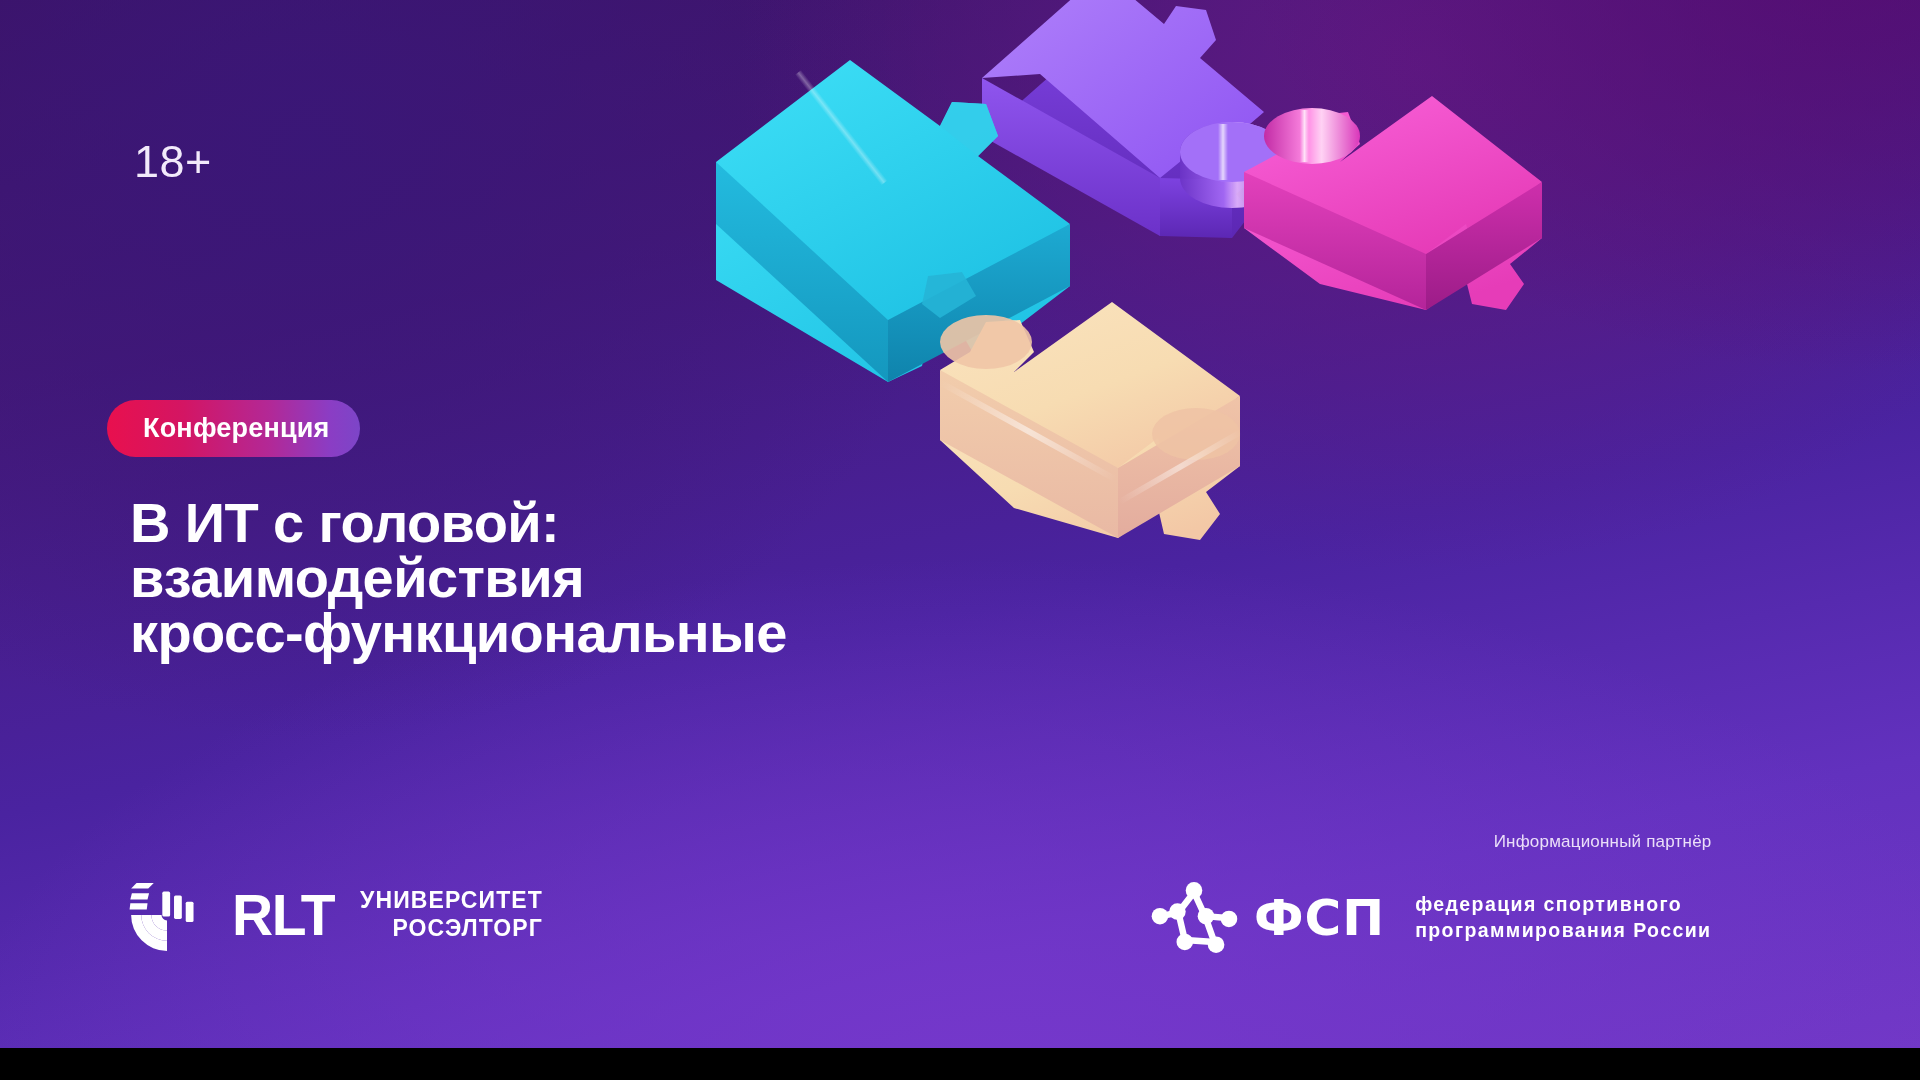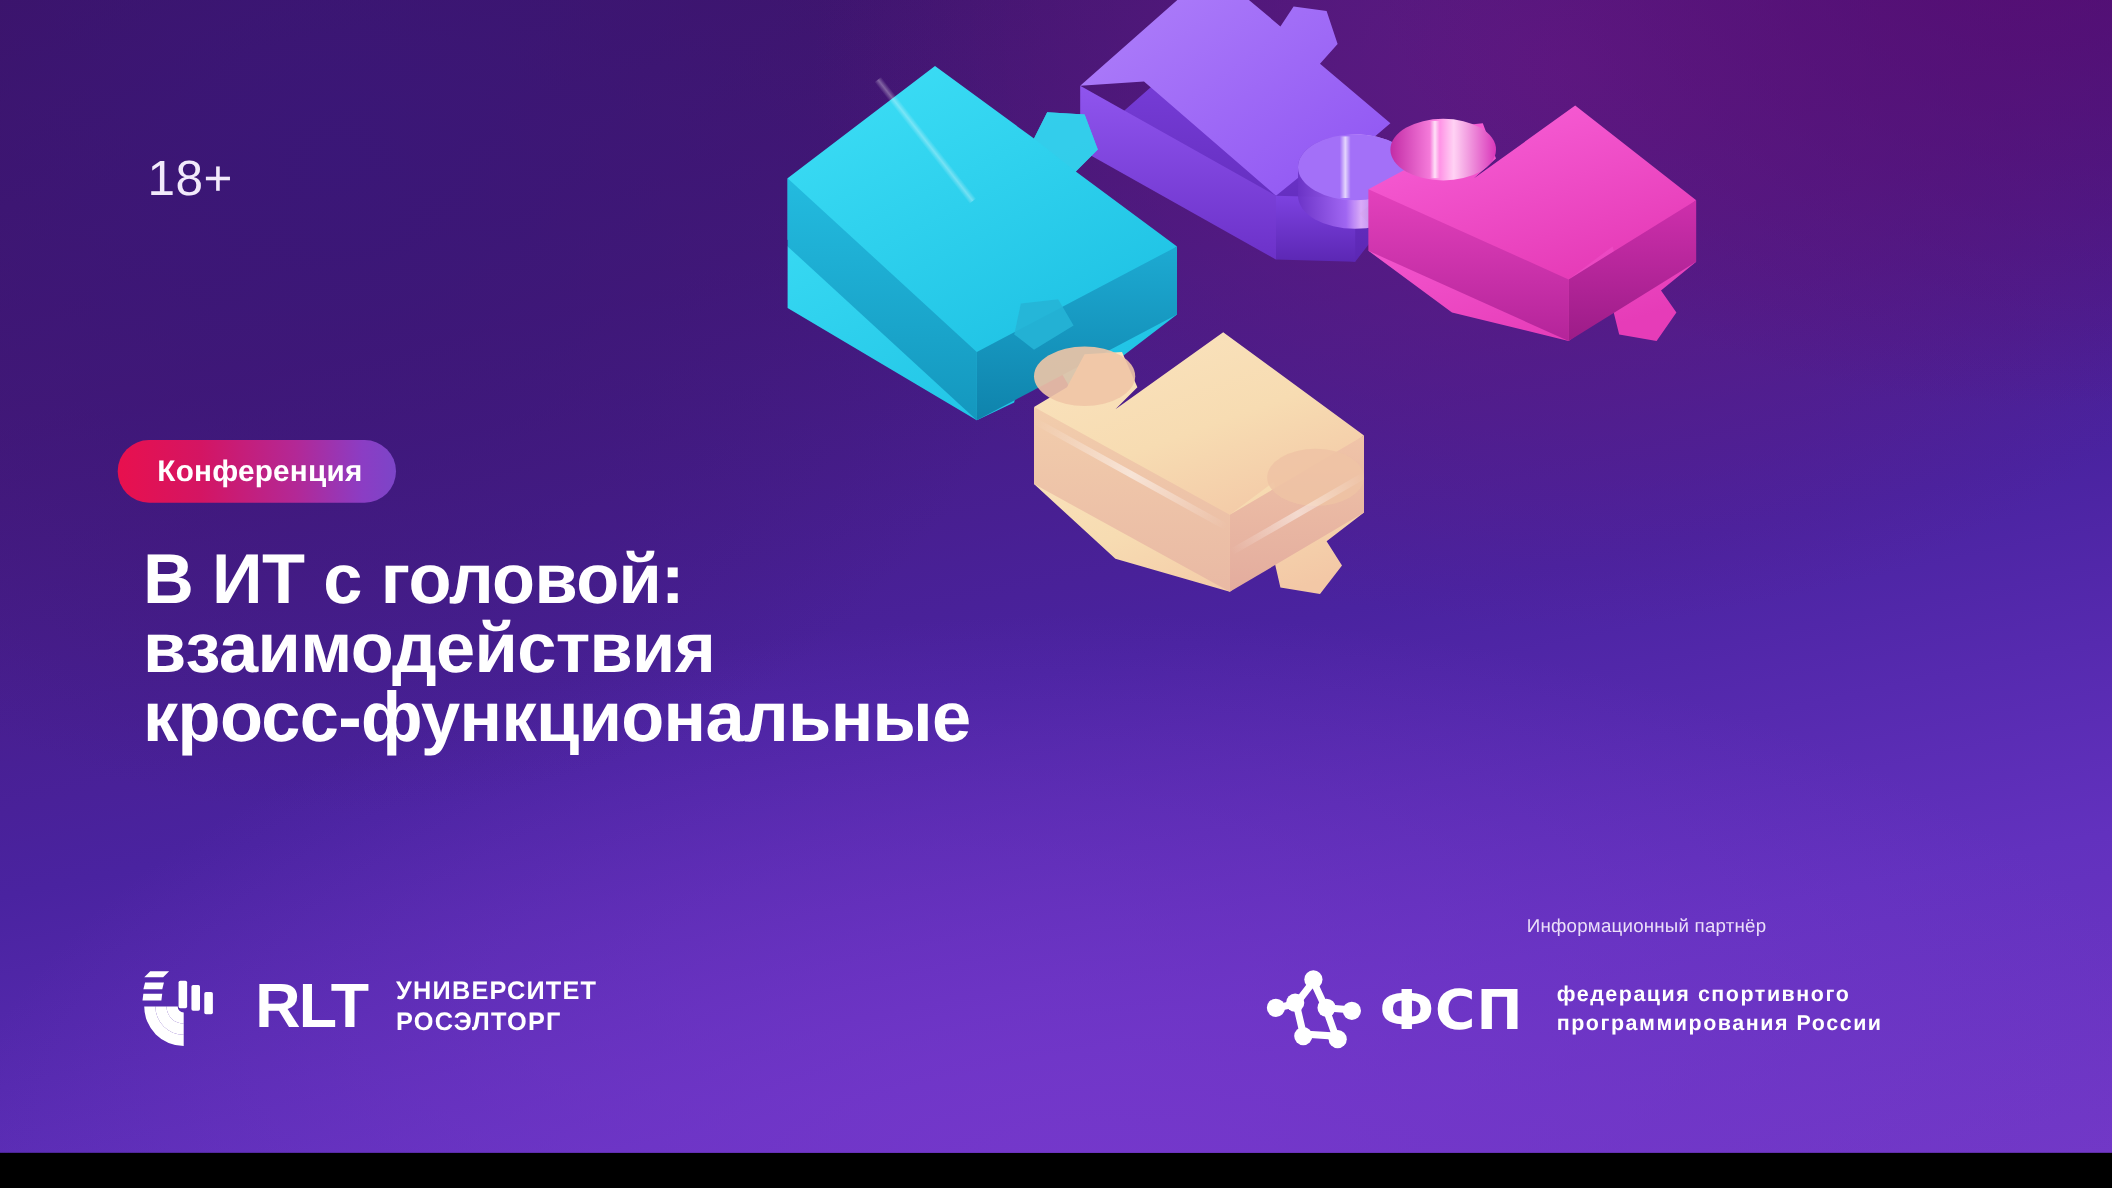--- a/index.html
+++ b/index.html
@@ -46,46 +46,46 @@
     background:linear-gradient(90deg,#E8104E 0%, #D41563 30%, #B32896 64%, #8B3DC4 88%, #7C45C8 100%);
     font-size:27px; font-weight:600; color:#fff; letter-spacing:.2px;
     white-space:nowrap;
   }
 
   
   .headline {
     position:absolute; left:130px; top:495px;
     width:1180px;
     color:#FFFFFF;
-    font-size:64px; font-weight:700;
+    font-size:56px; font-weight:700;
     line-height:.985; letter-spacing:-.6px;
   }
   .headline .ln { display:block; white-space:nowrap; }
 
   
   .rlt {
     position:absolute; left:128px; top:876px;
     display:flex; align-items:center; gap:26px;
   }
   .rlt-mark { width:78px; height:78px; flex:none; }
   .rlt-word {
     font-size:57px; font-weight:800; color:#fff;
     letter-spacing:-1.5px; line-height:1;text-align:center;
   }
   .rlt-sub {
     font-size:23px; font-weight:800; color:#fff;
-    line-height:1.2; letter-spacing:1.1px;
+    line-height:1.2; letter-spacing:1.1px;text-align:right;
   }
   .rlt-sub span { display:block; }
 
   
   .partner { position:absolute; left:1148px; top:832px; }
   .partner-label {
     font-size:17px; font-weight:400; color:#EBDFF9;
-    text-align:left; letter-spacing:.2px;
+    text-align:right; letter-spacing:.2px;
     margin-left:240px; margin-bottom:20px;
   }
   .partner-lockup { display:flex; align-items:center; gap:14px; }
   .fsp-mark { width:92px; height:92px; flex:none; }
   .fsp-word {
     font-size:50px; font-weight:700; color:#fff;
     letter-spacing:1px; line-height:1;
     font-family:"DejaVu Sans", sans-serif;
   }
   .fsp-tag {

